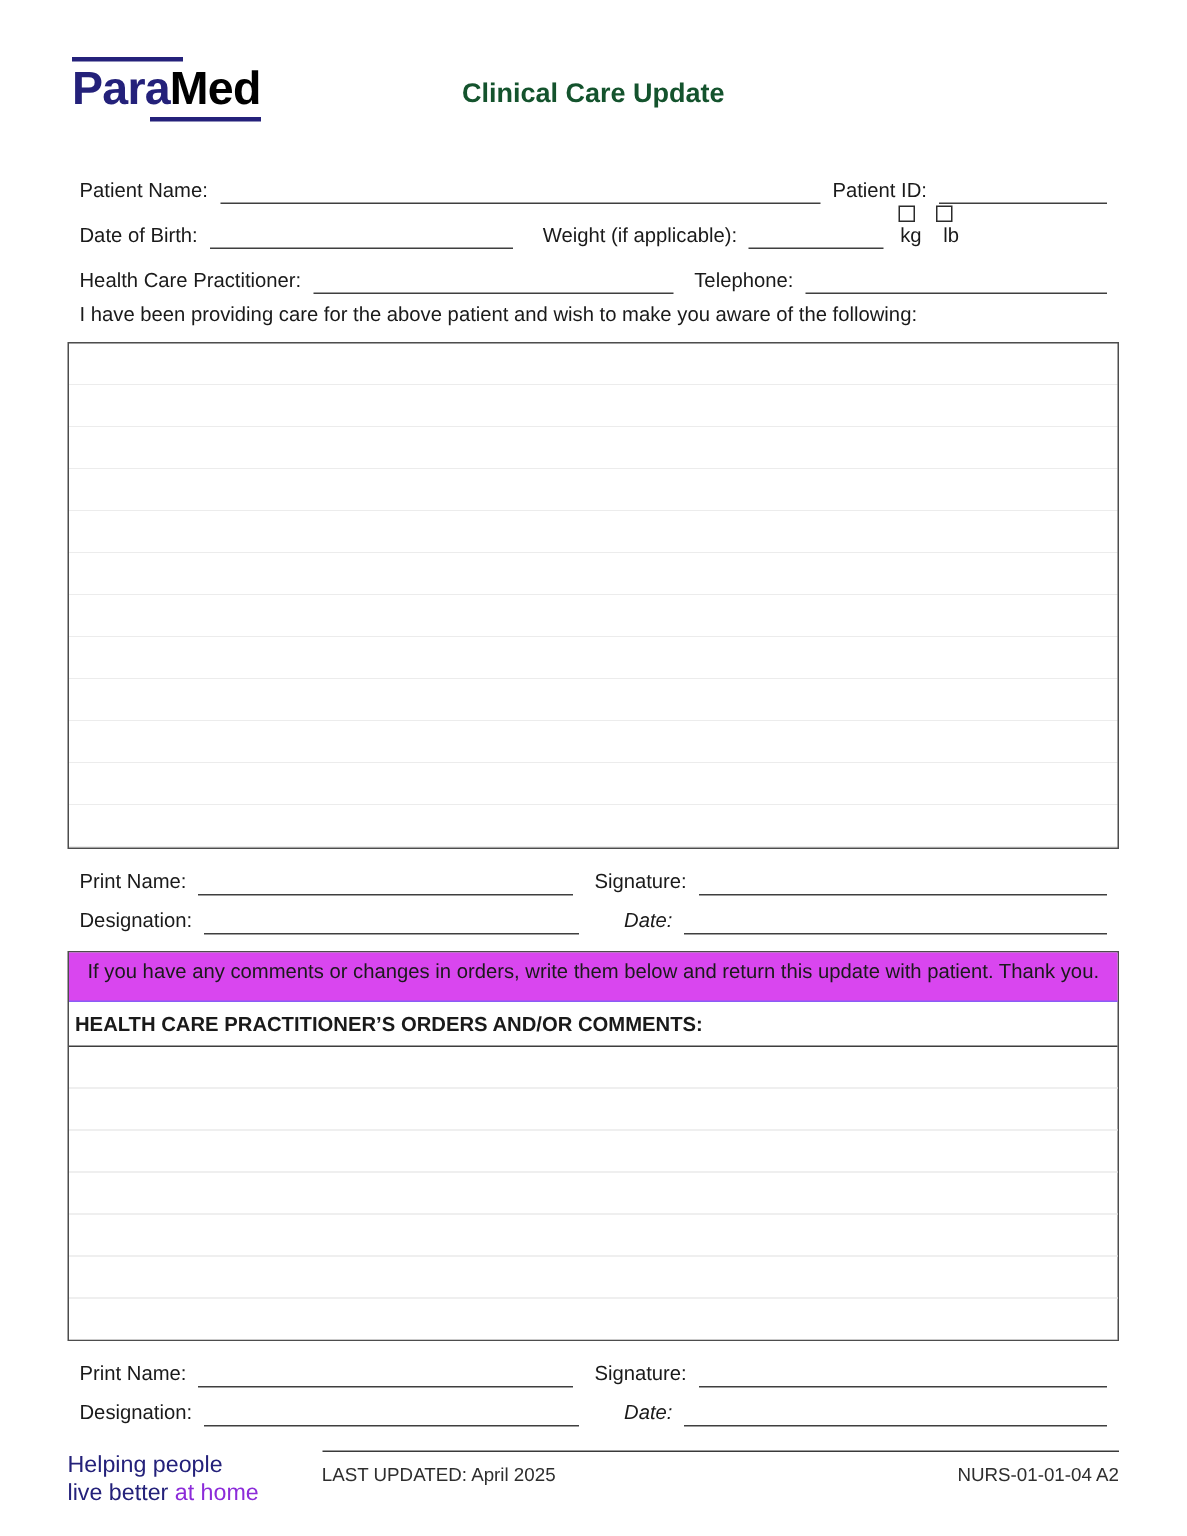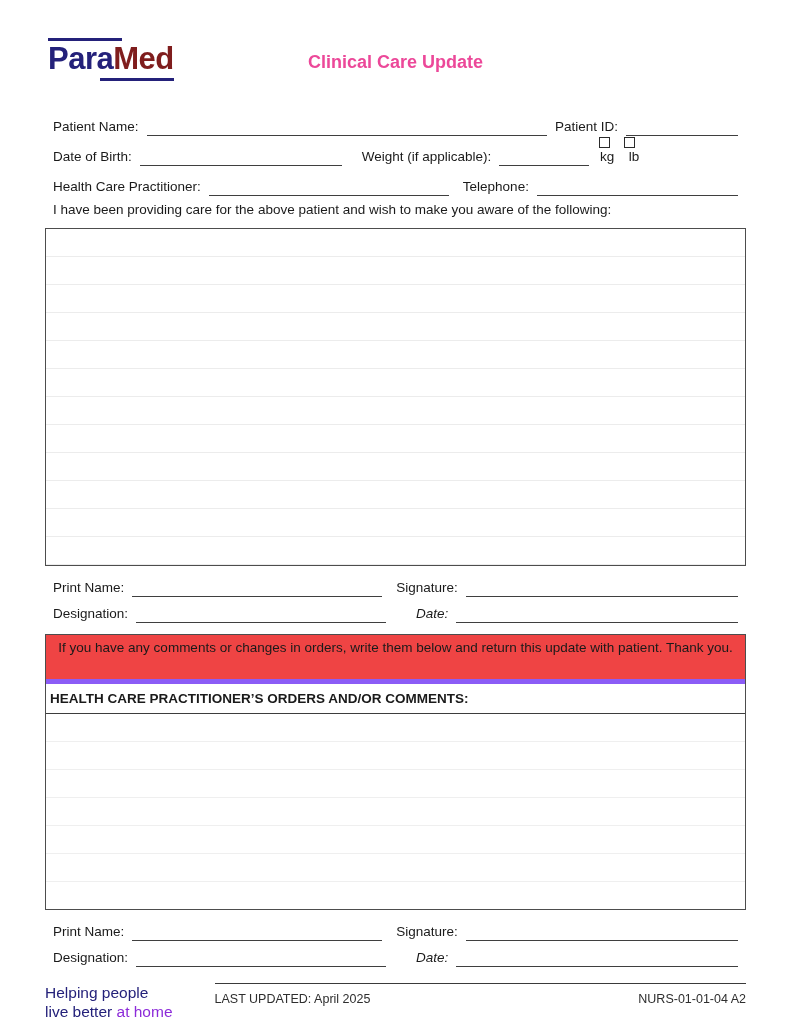--- a/index.html
+++ b/index.html
@@ -12,30 +12,30 @@
   .page { width:791px; height:1024px; padding:38px 45px 0 45px; position:relative; }
 
   
   .header { position:relative; height:52px; }
   .logo {
     position:absolute; left:3px; top:0;
     font-weight:bold; font-size:31px; letter-spacing:-0.5px;
     line-height:1.1; padding:4px 0 5px 0;
   }
   .logo .navy { color:#24217a; }
-  .logo .purple { color:#7f1d1d; }
+  .logo .purple { color:#000000; }
   .logo-bar-top {
     position:absolute; top:0; left:0; width:74px; height:3px; background:#24217a;
   }
   .logo-bar-bottom {
     position:absolute; bottom:0; right:0; width:74px; height:3px; background:#24217a;
   }
   .doc-title {
     text-align:center; font-weight:bold; font-size:18px; padding-top:14px;
-    color:#ec4899;
+    color:#14532d;
   }
 
   
   .form-rows { margin-top:16px; padding:0 8px; }
   .row { display:flex; align-items:flex-end; height:30px; }
   .lbl { white-space:nowrap; padding-bottom:2px; }
   .line {
     border-bottom:1px solid #3f3f3f; height:18px; display:inline-block;
   }
   .grow { flex:1 1 auto; }
@@ -60,22 +60,22 @@
   }
   .main-box { height:338px; margin-top:4px; }
 
   .sig-rows { margin-top:5px; padding:0 8px; }
   .sig-row { display:flex; align-items:flex-end; height:26px; }
   .w250 { width:250px; }
 
   
   .orders-box { margin-top:11px; border:1.4px solid #4d4d4d; }
   .orders-banner {
-    background:#ef4444; text-align:center; padding:5px 4px 24px 4px;
-    border-bottom:5px solid #8b5cf6;
+    background:#d946ef; text-align:center; padding:5px 4px 12px 4px;
+    border-bottom:1px solid #8b5cf6;
   }
   .orders-heading {
     text-align:left; font-weight:bold; padding:7px 4px 7px 4px;
     border-bottom:1.4px solid #3d3d3d;
   }
   .orders-ruled {
     height:195px;
     background-image:repeating-linear-gradient(
       to bottom, transparent 0px, transparent 26.8px, #efefef 26.8px, #efefef 28px);
   }

